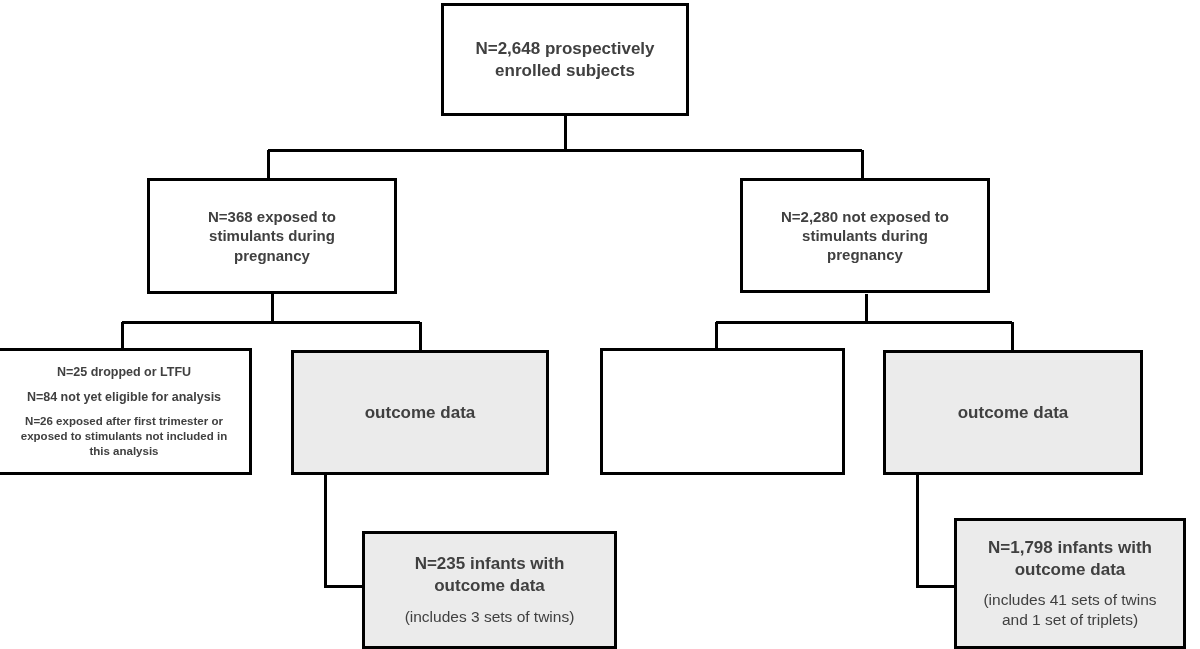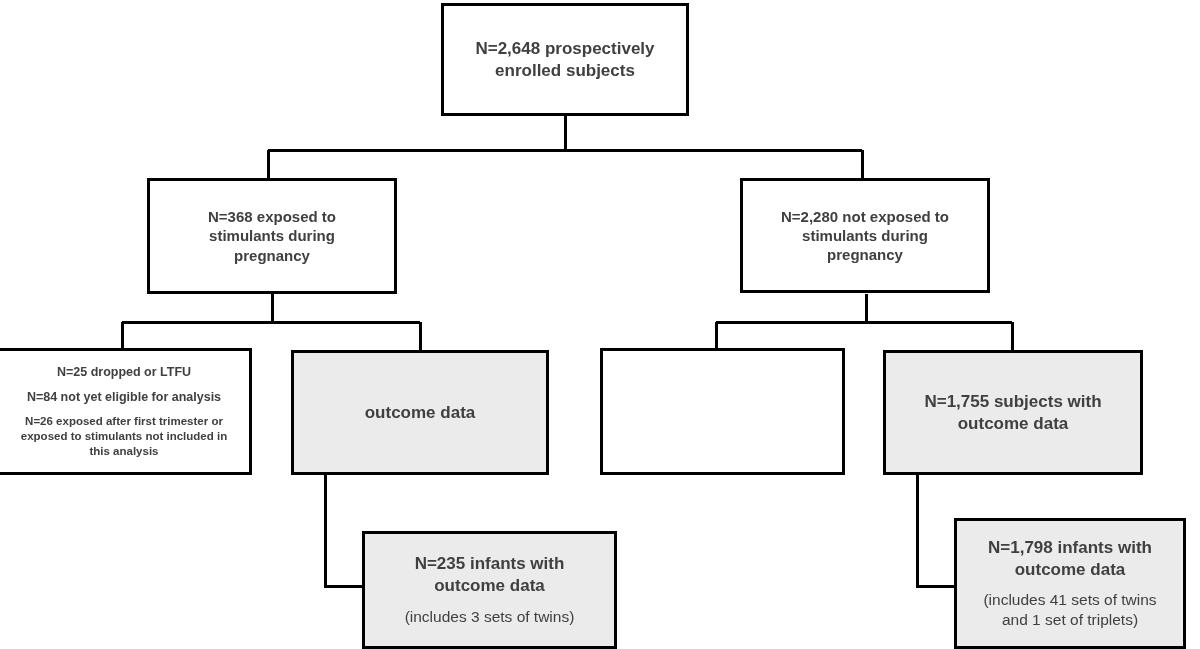--- a/index.html
+++ b/index.html
@@ -114,21 +114,20 @@
 
   <div class="node shaded t-out" style="left:291px; top:350px; width:258px; height:125px;">
     <span class="ln">outcome data</span>
   </div>
 
   <div class="node" style="left:600px; top:348px; width:245px; height:127px;">
     <span class="gap-excl"></span>
   </div>
 
   <div class="node shaded t-out" style="left:883px; top:350px; width:260px; height:125px;">
-    <span class="ln">N=1,755 subjects with</span>
     <span class="ln">outcome data</span>
   </div>
 
   <div class="node shaded" style="left:362px; top:531px; width:255px; height:118px;">
     <span class="ln t-out">N=235 infants with</span>
     <span class="ln t-out">outcome data</span>
     <span class="gap-note"></span>
     <span class="ln t-note">(includes 3 sets of twins)</span>
   </div>
 

